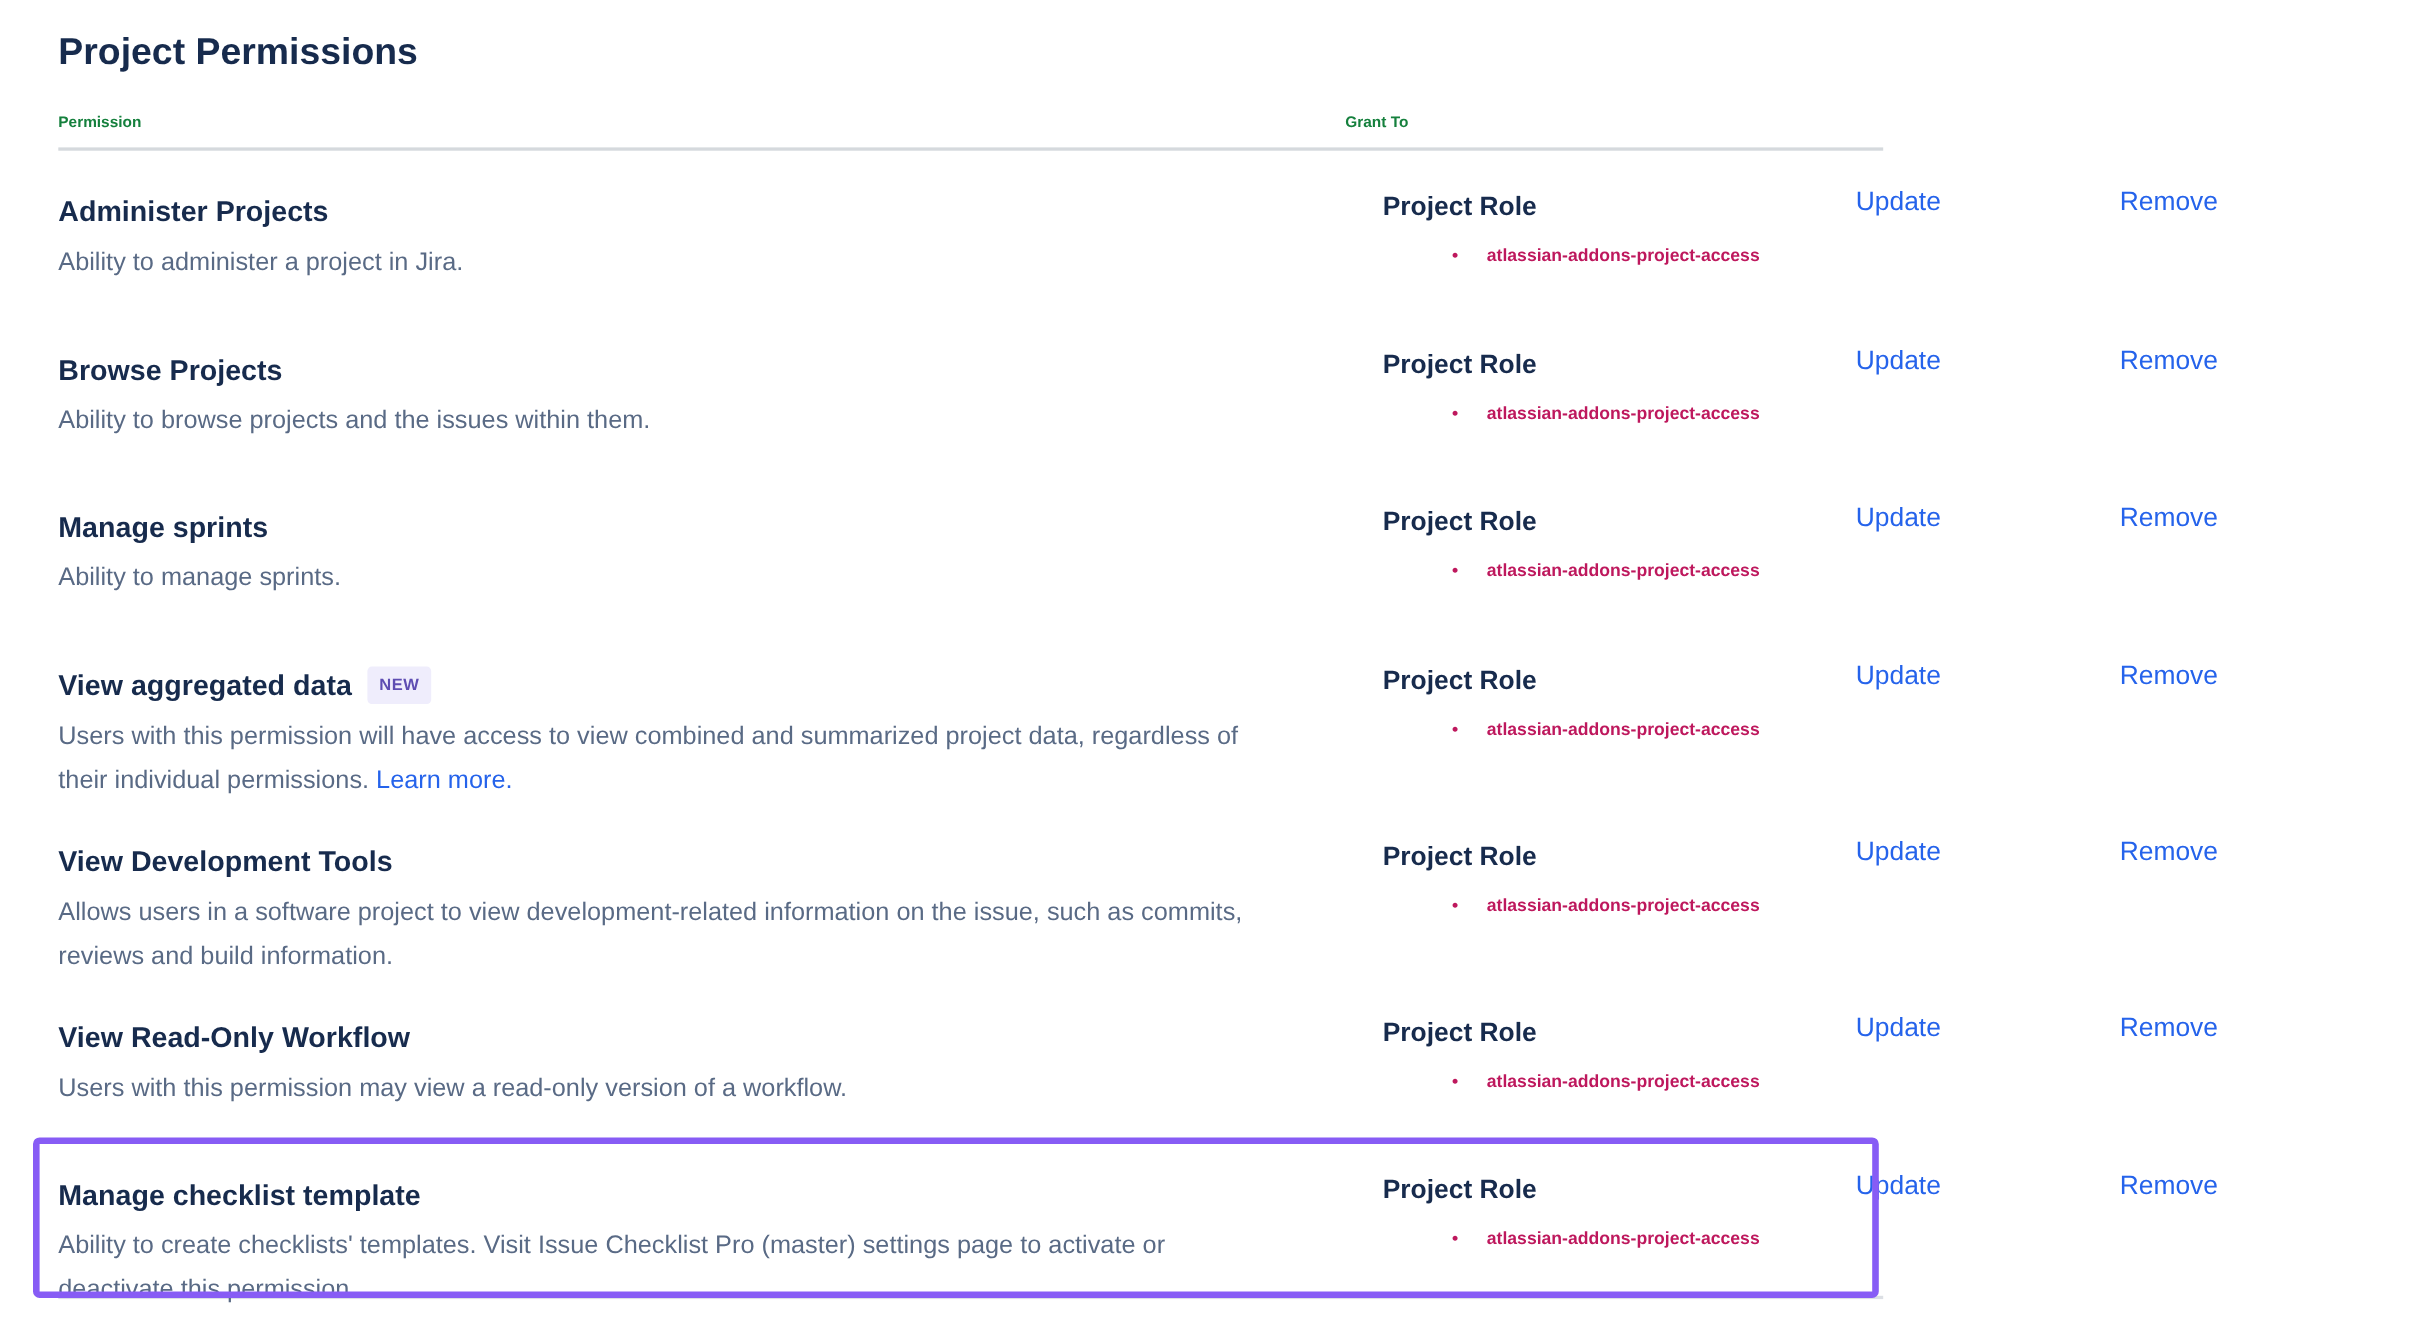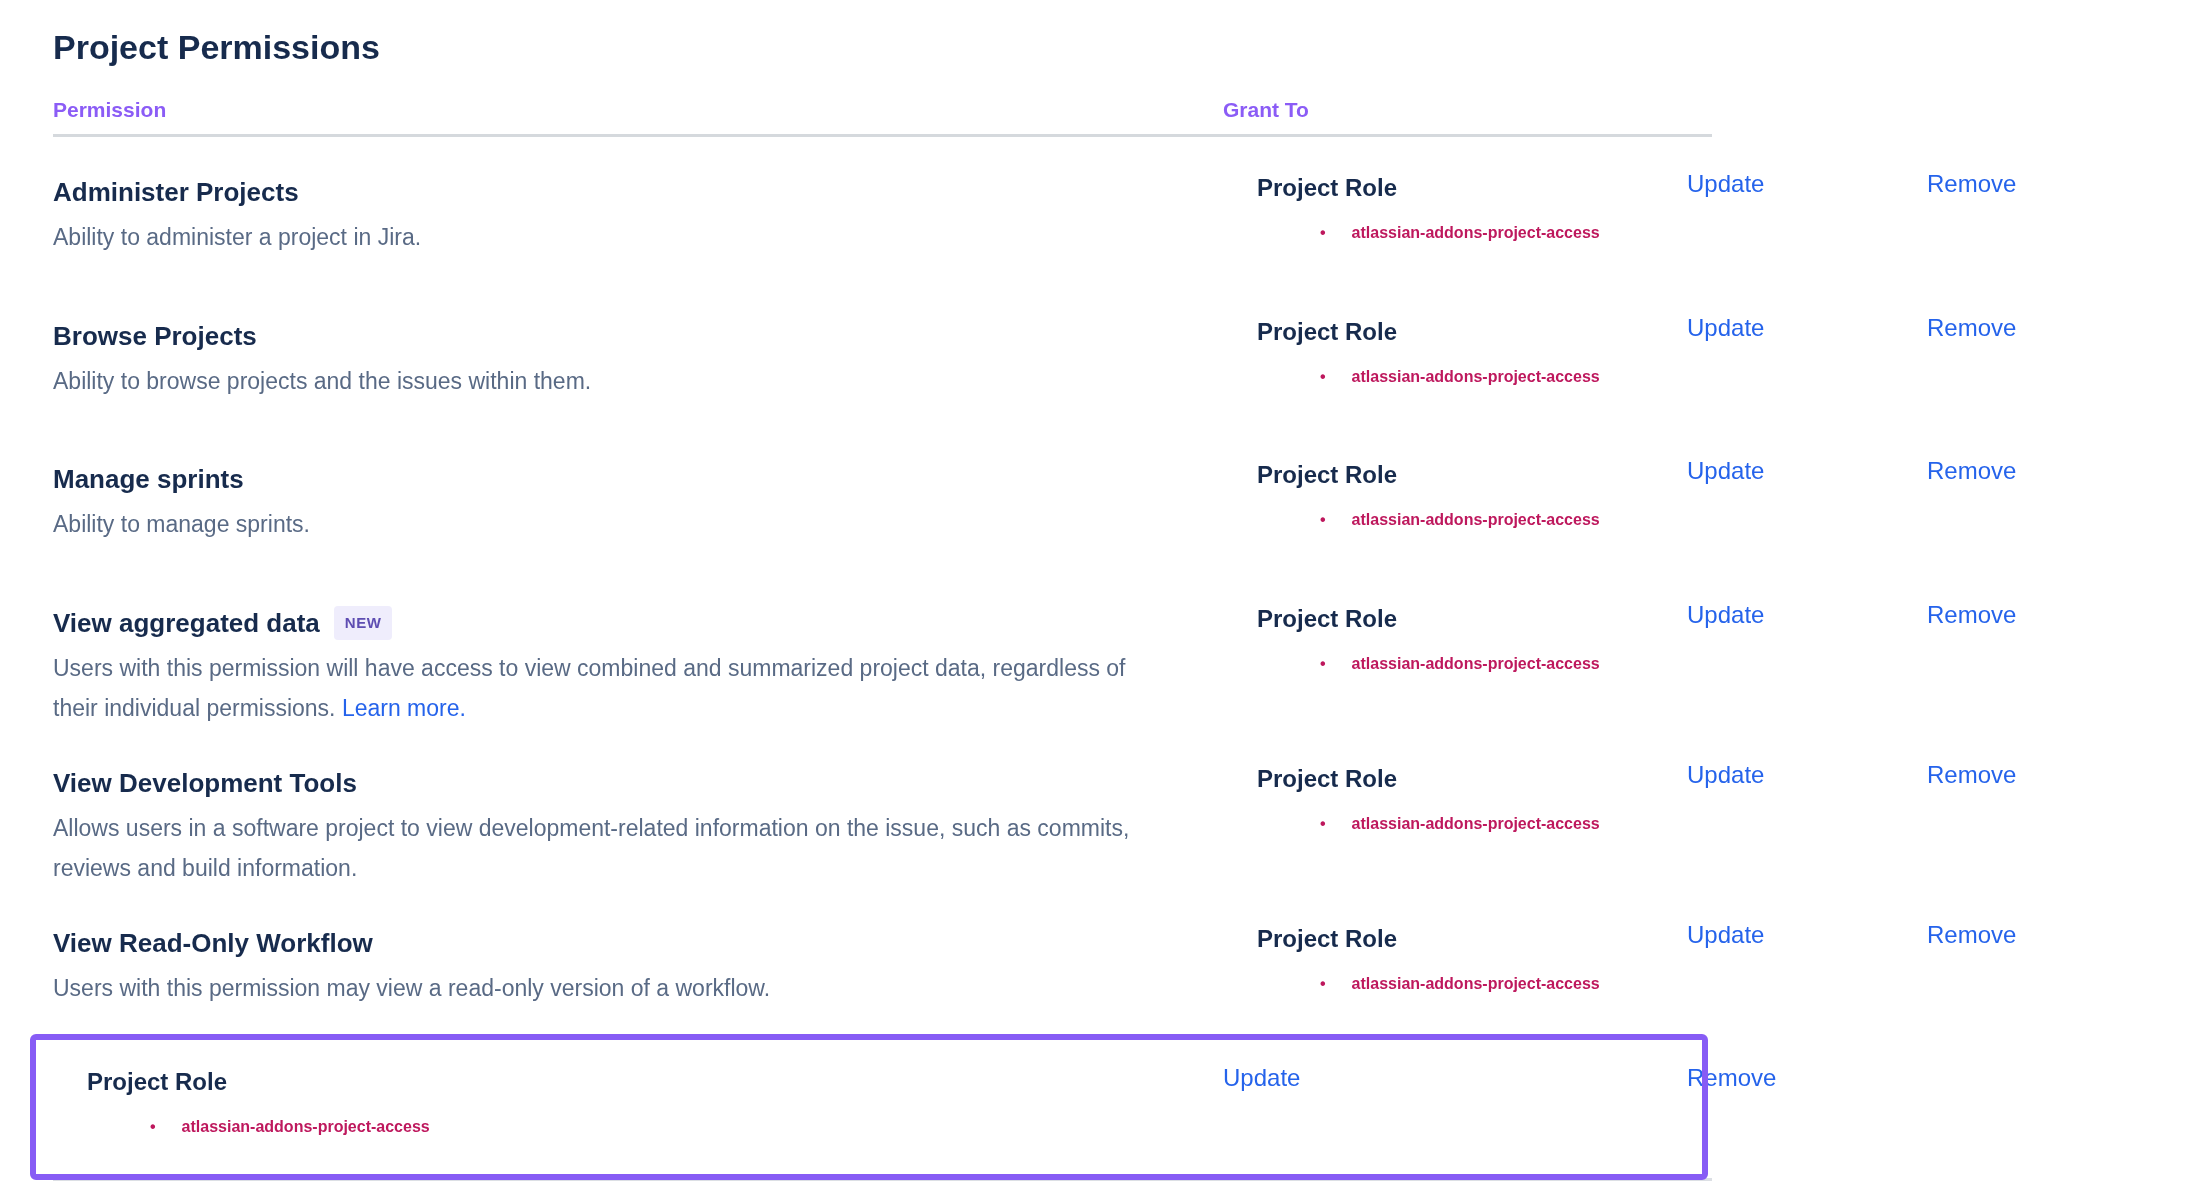--- a/index.html
+++ b/index.html
@@ -11,21 +11,21 @@
   }
   .page { position: relative; width: 1754px; height: 1197px; padding: 26px 42px 0 53px; }
 
   h1.page-title { font-size: 34px; line-height: 42px; font-weight: 700; color: #172B4D; }
 
   .thead {
     display: grid; grid-template-columns: 1170px 464px 240px 1fr;
     margin-top: 28px; padding-bottom: 10px;
     border-bottom: 3px solid #D5D9DD;
   }
-  .col-label { font-size: 21px; line-height: 28px; font-weight: 600; color: #8b5cf6; }
+  .col-label { font-size: 14px; line-height: 28px; font-weight: 600; color: #15803d; }
 
   .row {
     display: grid; grid-template-columns: 1170px 464px 240px 1fr;
     min-height: 143.5px; position: relative;
   }
   .row.highlighted { height: 150px; border-bottom: 3px solid #DCDFE4; }
   .row.highlighted::before {
     content: ""; position: absolute; left: -23px; right: 4px; top: 3px; bottom: -2px;
     border: 6px solid var(--highlight-border, #875CF5); border-radius: 6px;
     pointer-events: none; z-index: 2;
@@ -224,20 +224,30 @@
 
     <div class="cell action">
       <a class="link action-link" href="#">Update</a>
     </div>
 
     <div class="cell action">
       <a class="link action-link" href="#">Remove</a>
     </div>
   </div>
       <div class="row highlighted">
+    <div class="cell perm">
+      <div class="perm-title-line">
+        <span class="perm-title">Manage checklist template</span>
+
+      </div>
+      <div class="perm-desc">
+        <span>Ability to create checklists' templates. Visit Issue Checklist Pro (master) settings page to activate or deactivate this permission.</span>
+        
+      </div>
+    </div>
 
     <div class="cell grant">
       <div class="grant-type">Project Role</div>
       <ul class="grant-roles">
         <li>atlassian-addons-project-access</li>
       </ul>
     </div>
 
     <div class="cell action">
       <a class="link action-link" href="#">Update</a>

